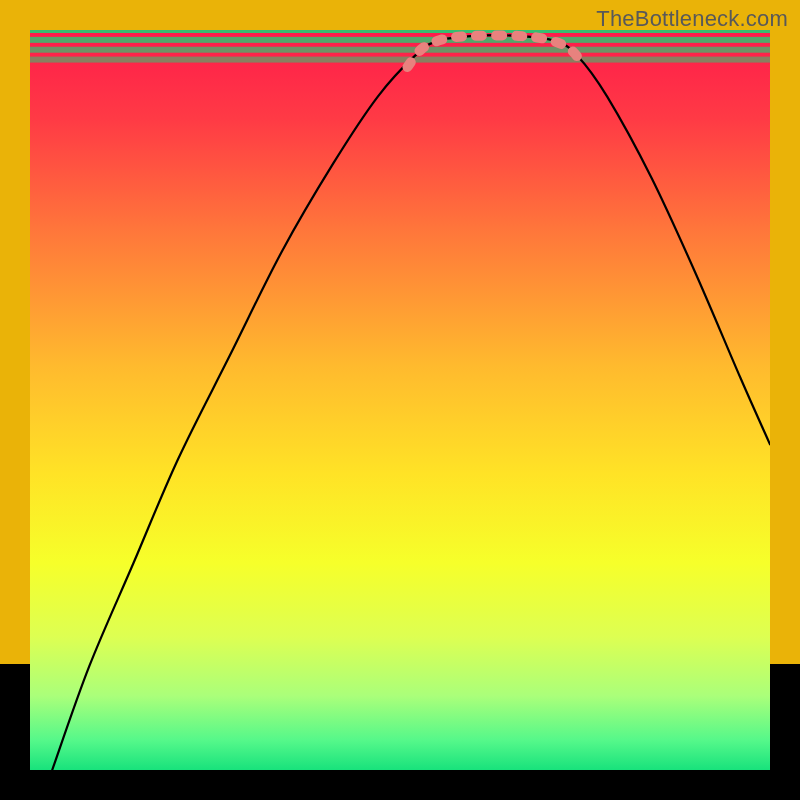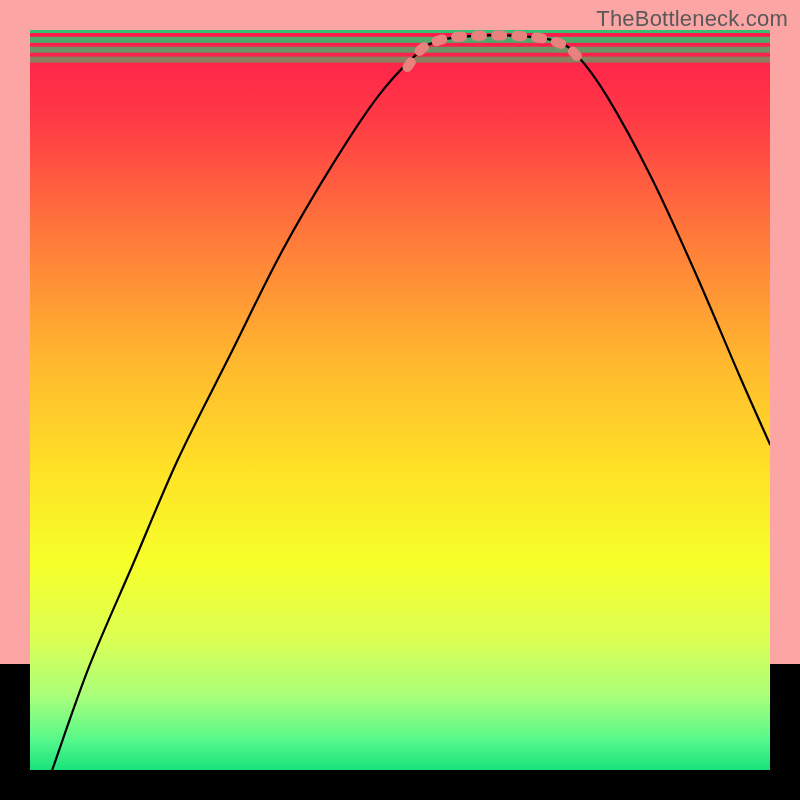--- a/index.html
+++ b/index.html
@@ -8,21 +8,21 @@
     width: 800px;
     height: 800px;
     background: #000;
     font-family: Arial, Helvetica, sans-serif;
     overflow: hidden;
   }
   .frame {
     position: absolute;
     left: 0; top: 0;
     width: 800px; height: 664px;
-    background: #fca5a5;
+    background: #eab308;
   }
   .plot {
     position: absolute;
     left: 30px;
     top: 30px;
     width: 740px;
     height: 740px;
     overflow: hidden;
   }
   .watermark {

